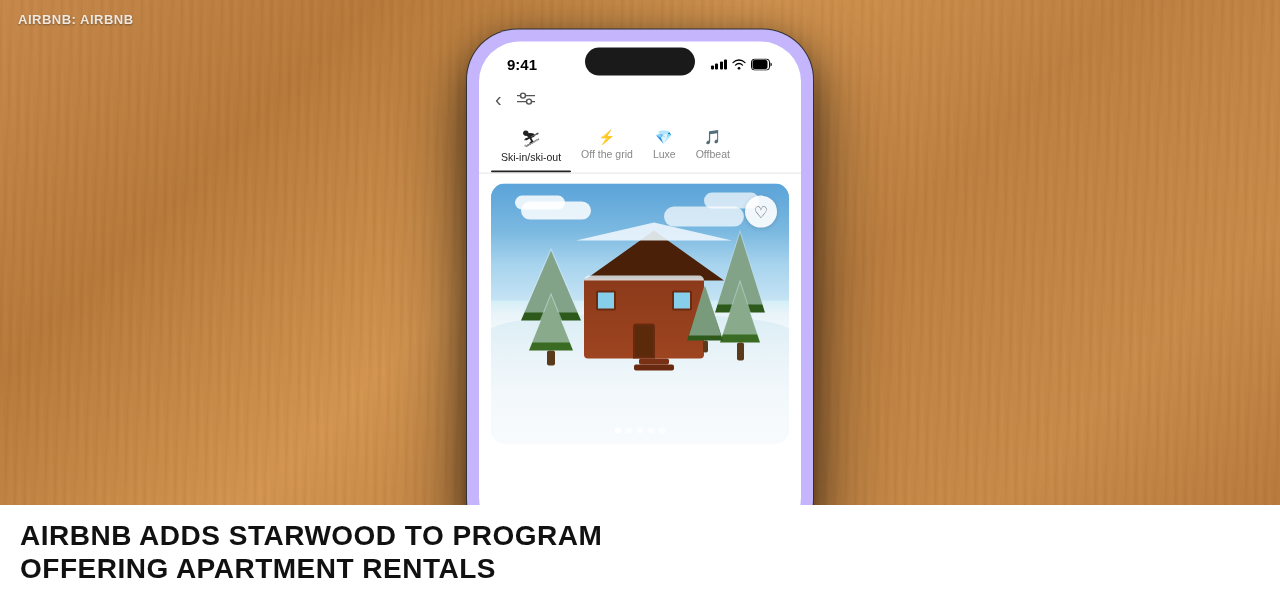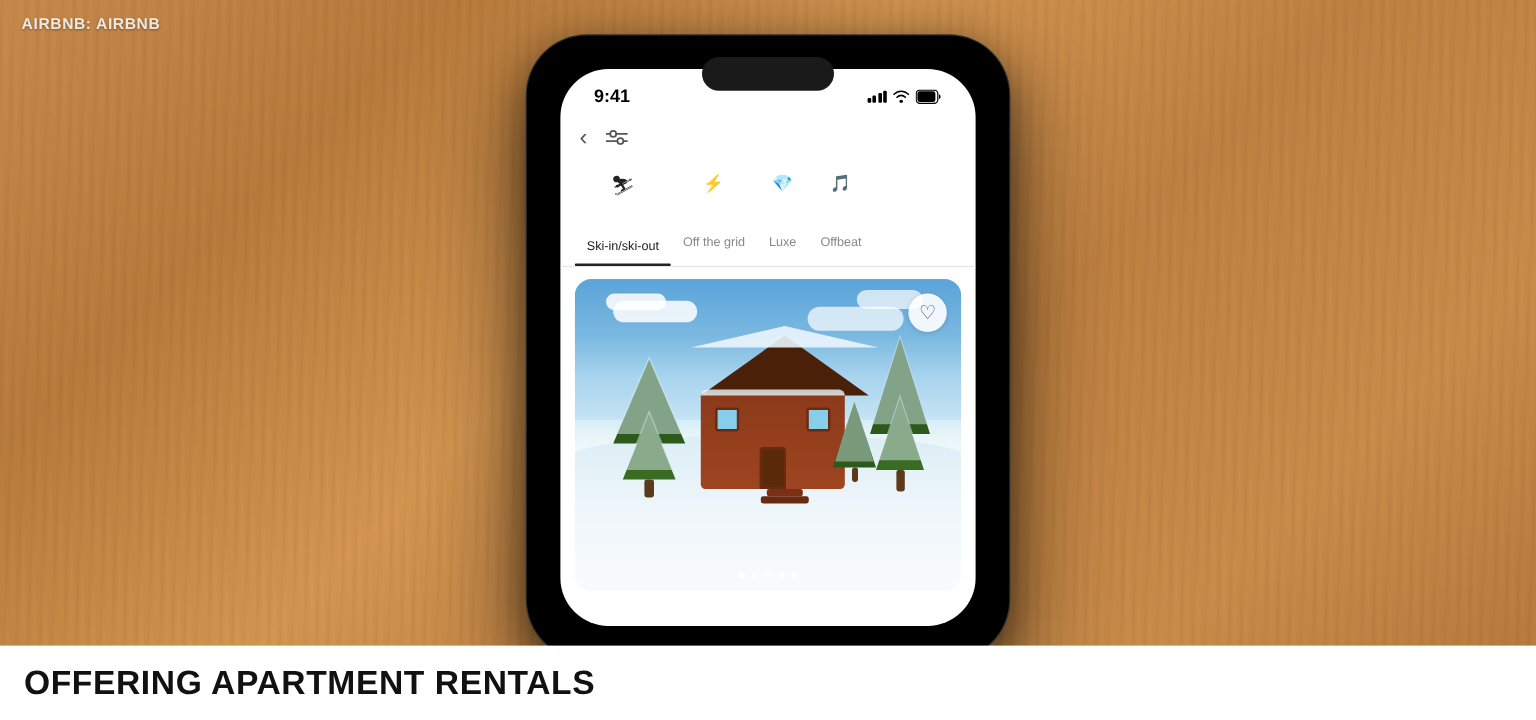--- a/index.html
+++ b/index.html
@@ -77,25 +77,25 @@
     .phone-container {
       position: absolute;
       top: 50%;
       left: 50%;
       transform: translate(-50%, -52%);
       z-index: 10;
     }
 
     
     .phone-shell {
-      width: 402px;
+      width: 346px;
       height: 520px;
-      background: #000000;
+      background: #c4b5fd;
       border-radius: 50px;
-      padding: 28px;
+      padding: 12px;
       position: relative;
       box-shadow:
         0 0 0 1px #333,
         0 30px 80px rgba(0,0,0,0.6),
         0 10px 30px rgba(0,0,0,0.4);
     }
 
     
     .dynamic-island {
       position: absolute;
@@ -240,21 +240,20 @@
       border-radius: 2px;
     }
 
     .tab-icon {
       font-size: 16px;
     }
 
     .tab-label {
       font-size: 10.5px;
       font-weight: 500;
-      margin-top: 32px;
     }
 
     
     .listing-image-area {
       position: relative;
       margin: 10px 12px 0;
       border-radius: 14px;
       overflow: hidden;
       height: 260px;
     }
@@ -473,14 +472,15 @@
           <div class="dot"></div>
           <div class="dot"></div>
         </div>
       </div>
 
     </div>
   </div>
 </div>
 
 <div class="news-banner">
+  <div class="news-banner-title">AIRBNB ADDS STARWOOD TO PROGRAM</div>
   <div class="news-banner-title">OFFERING APARTMENT RENTALS</div>
 </div>
 
 </body></html>

